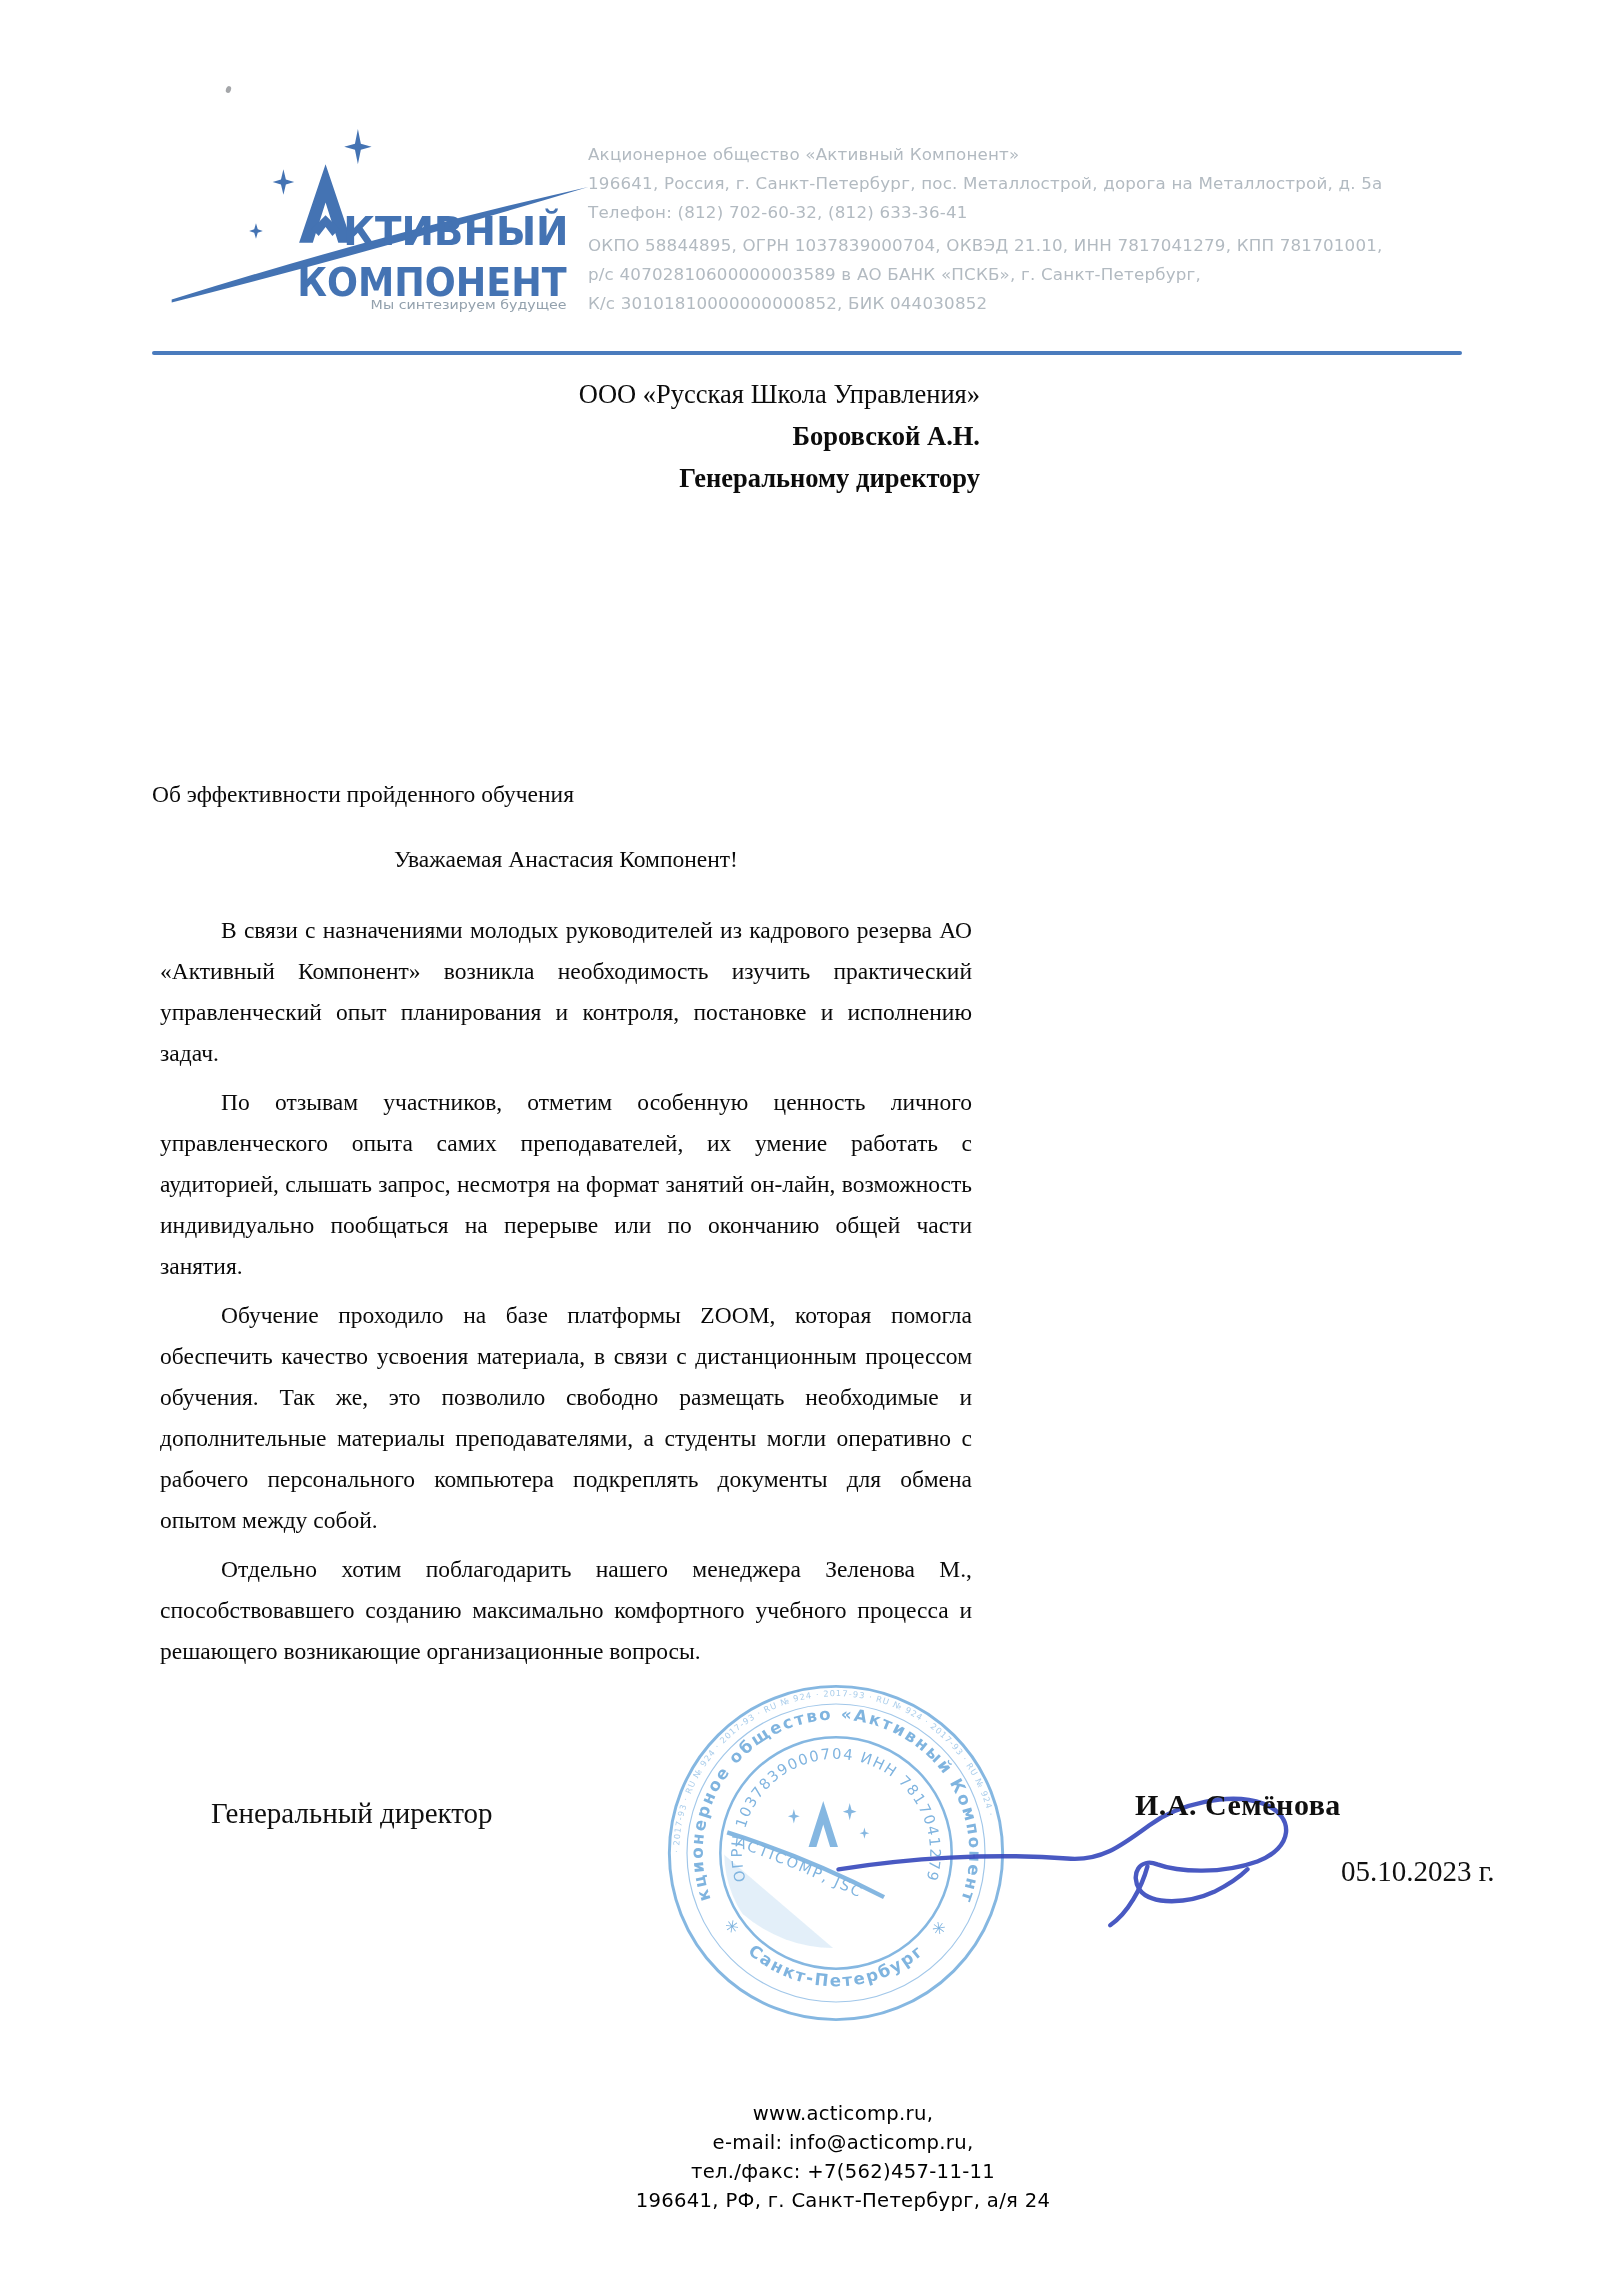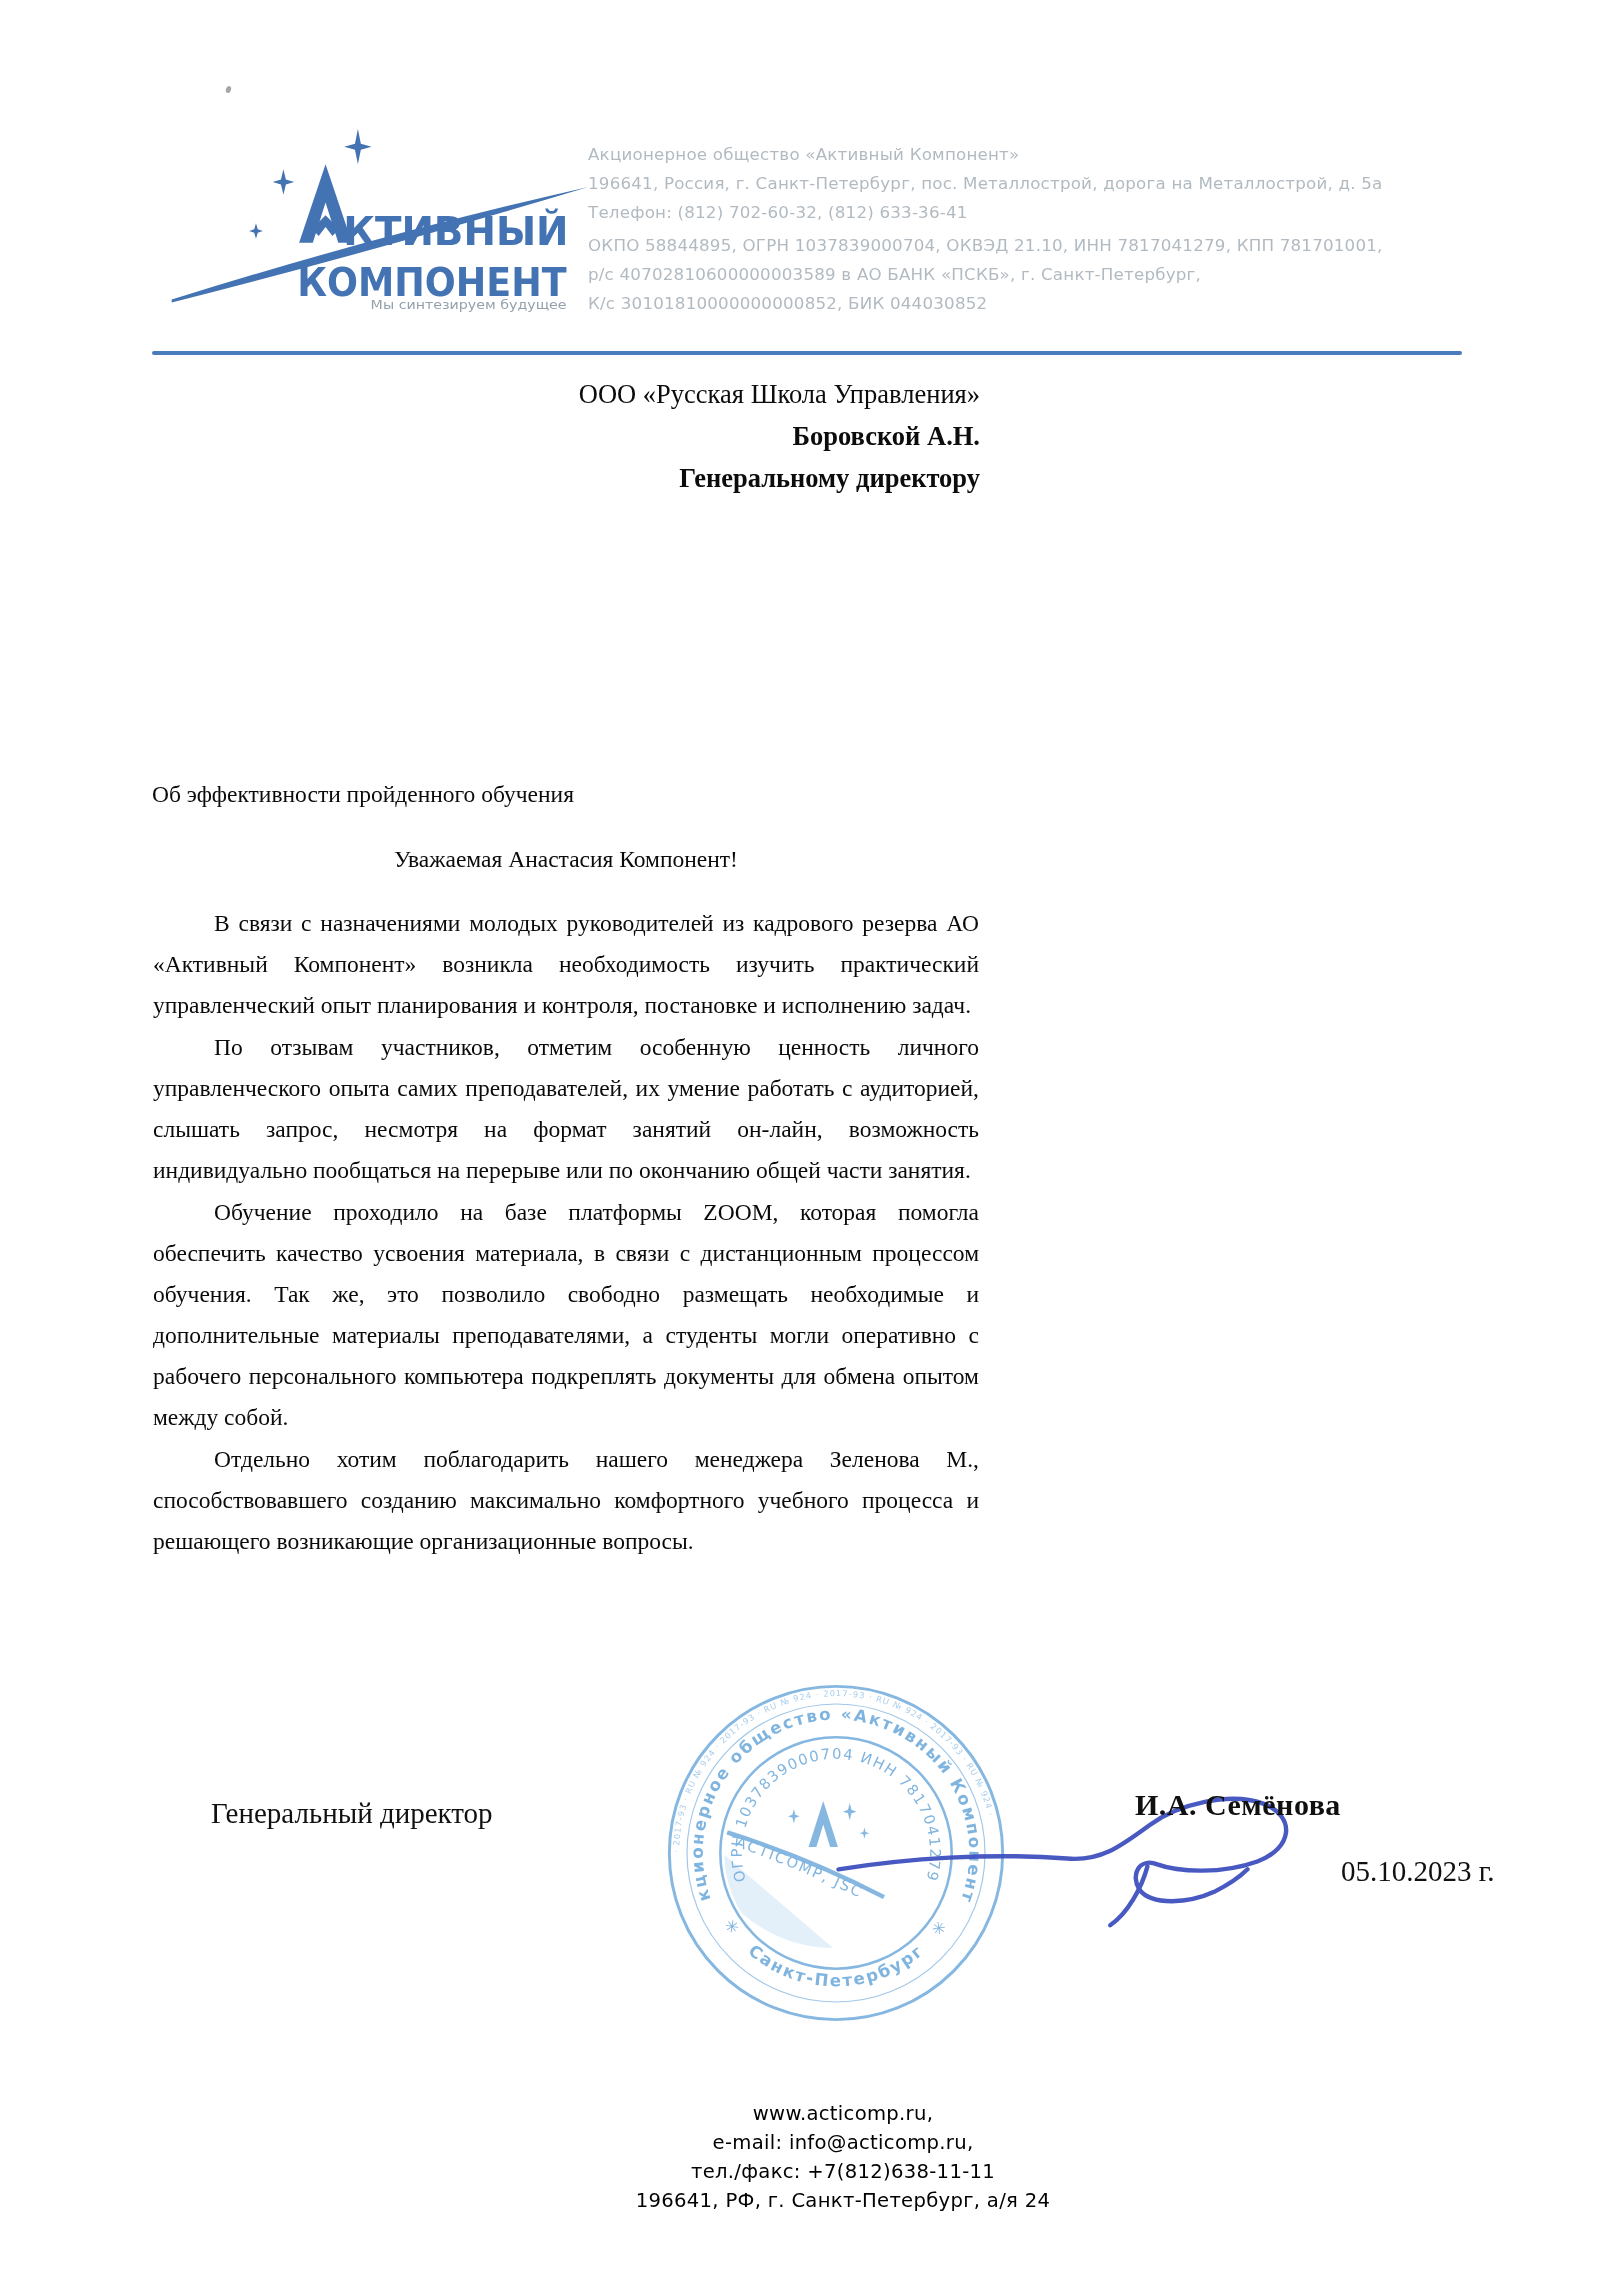--- a/index.html
+++ b/index.html
@@ -21,21 +21,21 @@
   
   .recipient{position:absolute; left:152px; top:373px; width:828px;
     text-align:right; font-size:26.5px; line-height:42px; color:#0c0c0c;}
   .recipient .bold{font-weight:bold;}
   
   .subject{position:absolute; left:152px; top:781px; font-size:23.5px; color:#0b0b0b;}
   .greeting{position:absolute; left:152px; top:846px; width:828px;
     text-align:center; font-size:23.5px; color:#0b0b0b;}
   .body-text{position:absolute; left:152px; top:902px; width:828px;
     font-size:23.5px; line-height:41px; text-align:justify; color:#0a0a0a;}
-  .body-text p{margin:1px; text-indent:61px;}
+  .body-text p{margin:8px; text-indent:61px;}
   
   .sig-title{position:absolute; left:211px; top:1797px; font-size:29px; font-weight:normal;}
   .sig-name{position:absolute; left:1135px; top:1788px; font-size:30px;
     font-weight:bold; letter-spacing:0.5px;}
   .sig-date{position:absolute; left:1341px; top:1855px; font-size:29px;}
   .stamp-svg{position:absolute; left:637px; top:1654px; width:398px; height:398px; opacity:.95;}
   .stamp-svg text{font-family:"DejaVu Sans", sans-serif;}
   .sign-svg{position:absolute; left:814px; top:1776px; width:510px; height:167px;}
   
   .footer{position:absolute; left:157px; top:2099px; width:1372px; text-align:center;
@@ -146,18 +146,18 @@
     </g>
   </svg>
 
   <div class="sig-title">Генеральный директор</div>
   <div class="sig-name">И.А. Семёнова</div>
   <div class="sig-date">05.10.2023 г.</div>
 
   <div class="footer">
     <div>www.acticomp.ru,</div>
     <div>e-mail: info@acticomp.ru,</div>
-    <div>тел./факс: +7(812)638-11-11</div>
+    <div>тел./факс: +7(562)457-11-11</div>
     <div>196641, РФ, г. Санкт-Петербург, а/я 24</div>
   </div>
 
 </div>
 
 
 </body></html>

